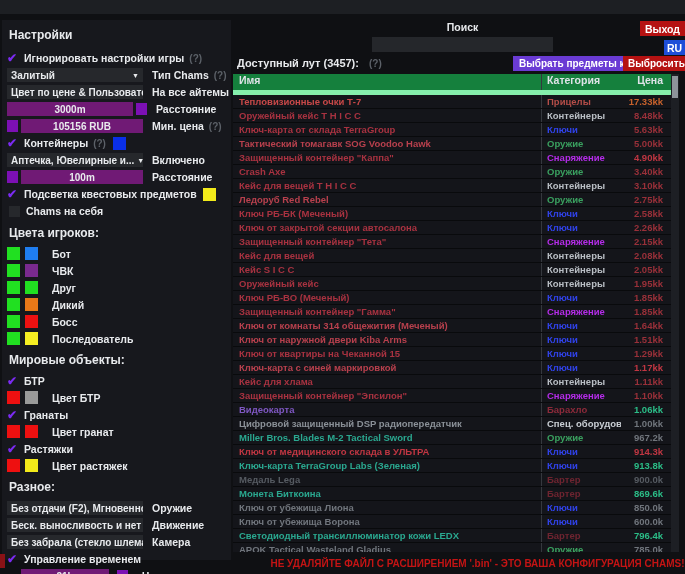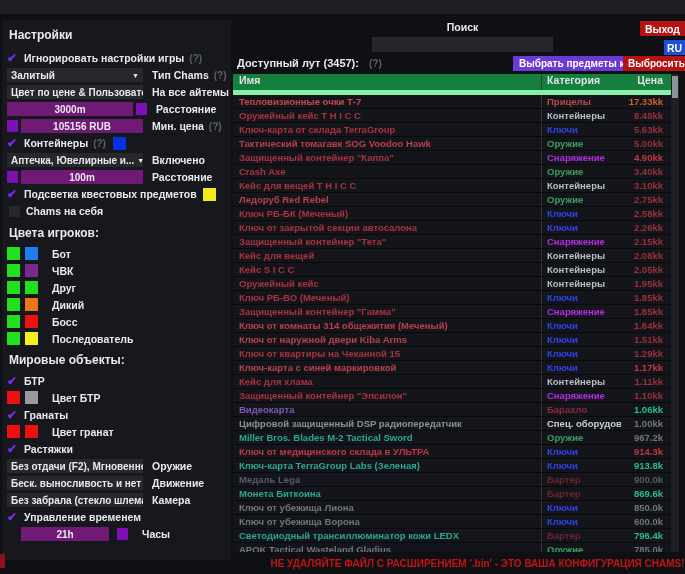--- a/index.html
+++ b/index.html
@@ -183,21 +183,27 @@
   <div class="prow crow">
     <span class="sw-sq" style="margin-right: 5px; background: rgb(238, 16, 16);"></span>
     <span class="sw-sq" style="background: rgb(238, 16, 16);"></span>
     <span class="lbl">Цвет гранат</span>
   </div>
 
   <div class="row">
     <span class="check">✔</span>
     <span class="lbl">Растяжки</span>
   </div>
-
+  <div class="prow crow">
+    <span class="sw-sq" style="margin-right: 5px; background: rgb(238, 16, 16);"></span>
+    <span class="sw-sq" style="background: rgb(242, 234, 26);"></span>
+    <span class="lbl">Цвет растяжек</span>
+  </div>
+
+  <div class="section">Разное:</div>
 
   <div class="row">
     <div class="dd">
       <span>Без отдачи (F2), Мгновенное п</span>
 
     </div>
     <span class="lbl dd-lbl">Оружие</span>
   </div>
   <div class="row">
     <div class="dd">

